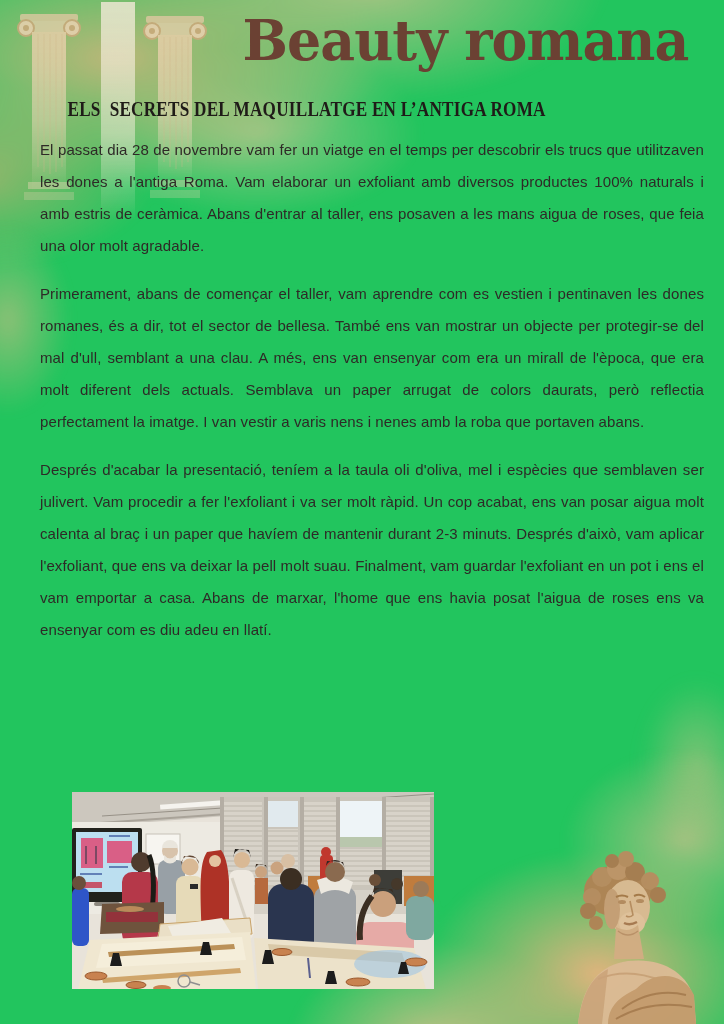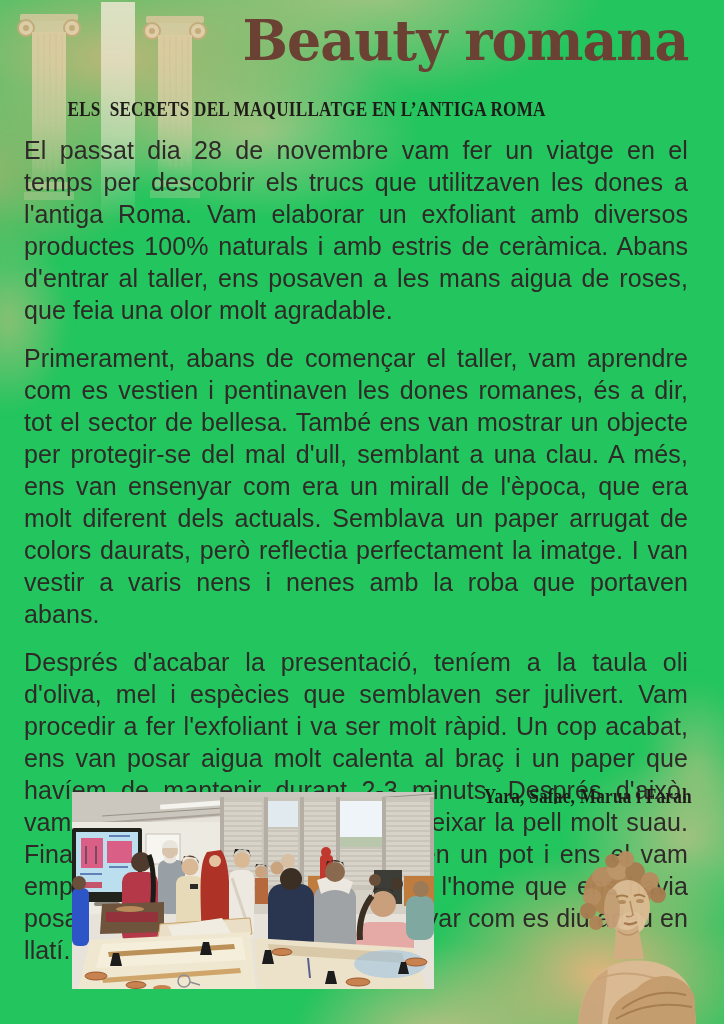--- a/index.html
+++ b/index.html
@@ -40,22 +40,22 @@
     letter-spacing:-1px;transform:scaleX(.96);transform-origin:right center;
   }
   #subtitle-wrap{position:absolute;top:96px;left:0;right:0;}
   #subtitle-wrap .t{
     display:inline-block;
     font-family:"Liberation Serif",serif;font-weight:700;font-size:22px;color:#1f1b18;
     white-space:pre-wrap;letter-spacing:.3px;
     transform:scaleX(.78);transform-origin:center center;
   }
   article{
-    position:absolute;left:24px;top:134px;width:664px;
-    font-size:25px;line-height:32px;color:#2e2a27;
+    position:absolute;left:40px;top:134px;width:664px;
+    font-size:15px;line-height:32px;color:#2e2a27;
     text-align:justify;letter-spacing:.1px;
   }
   article p{margin:0 0 16px 0;}
   #byline-wrap{position:absolute;top:784px;right:32px;text-align:right;white-space:nowrap;}
   #byline-wrap .t{
     display:inline-block;
     font-family:"Liberation Serif",serif;font-weight:700;font-size:21px;color:#1f1b18;
     transform:scaleX(.82);transform-origin:right center;letter-spacing:.3px;
   }
   figure#classroom-photo{position:absolute;left:72px;top:792px;width:362px;height:197px;margin:0;}
@@ -133,23 +133,20 @@
       <span class="t">ELS  SECRETS DEL MAQUILLATGE EN L’ANTIGA ROMA</span>
     </div>
   </header>
 
   <article>
     <p>El passat dia 28 de novembre vam fer un viatge en el temps per descobrir els trucs que utilitzaven les dones a l'antiga Roma. Vam elaborar un exfoliant amb diversos productes 100% naturals i amb estris de ceràmica. Abans d'entrar al taller, ens posaven a les mans aigua de roses, que feia una olor molt agradable.</p>
     <p>Primerament, abans de començar el taller, vam aprendre com es vestien i pentinaven les dones romanes, és a dir, tot el sector de bellesa. També ens van mostrar un objecte per protegir-se del mal d'ull, semblant a una clau. A més, ens van ensenyar com era un mirall de l'època, que era molt diferent dels actuals. Semblava un paper arrugat de colors daurats, però reflectia perfectament la imatge. I van vestir a varis nens i nenes amb la roba que portaven abans.</p>
     <p>Després d'acabar la presentació, teníem a la taula oli d'oliva, mel i espècies que semblaven ser julivert. Vam procedir a fer l'exfoliant i va ser molt ràpid. Un cop acabat, ens van posar aigua molt calenta al braç i un paper que havíem de mantenir durant 2-3 minuts. Després d'això, vam aplicar l'exfoliant, que ens va deixar la pell molt suau. Finalment, vam guardar l'exfoliant en un pot i ens el vam emportar a casa. Abans de marxar, l'home que ens havia posat l'aigua de roses ens va ensenyar com es diu adeu en llatí.</p>
   </article>
 
-  <div id="byline-wrap">
-    <span class="t">Yara, Safae, Marua i Farah</span>
-  </div>
 
   <figure id="classroom-photo">
     <svg viewBox="0 0 362 197" preserveAspectRatio="none">
       <defs>
         <pattern id="blinds" width="6" height="5" patternUnits="userSpaceOnUse">
           <rect width="6" height="5" fill="#d8d3c9"></rect>
           <rect y="3.4" width="6" height="1.2" fill="#c2bcb1"></rect>
         </pattern>
         <filter id="pblur">
             <feGaussianBlur stdDeviation="0.5"></feGaussianBlur>

